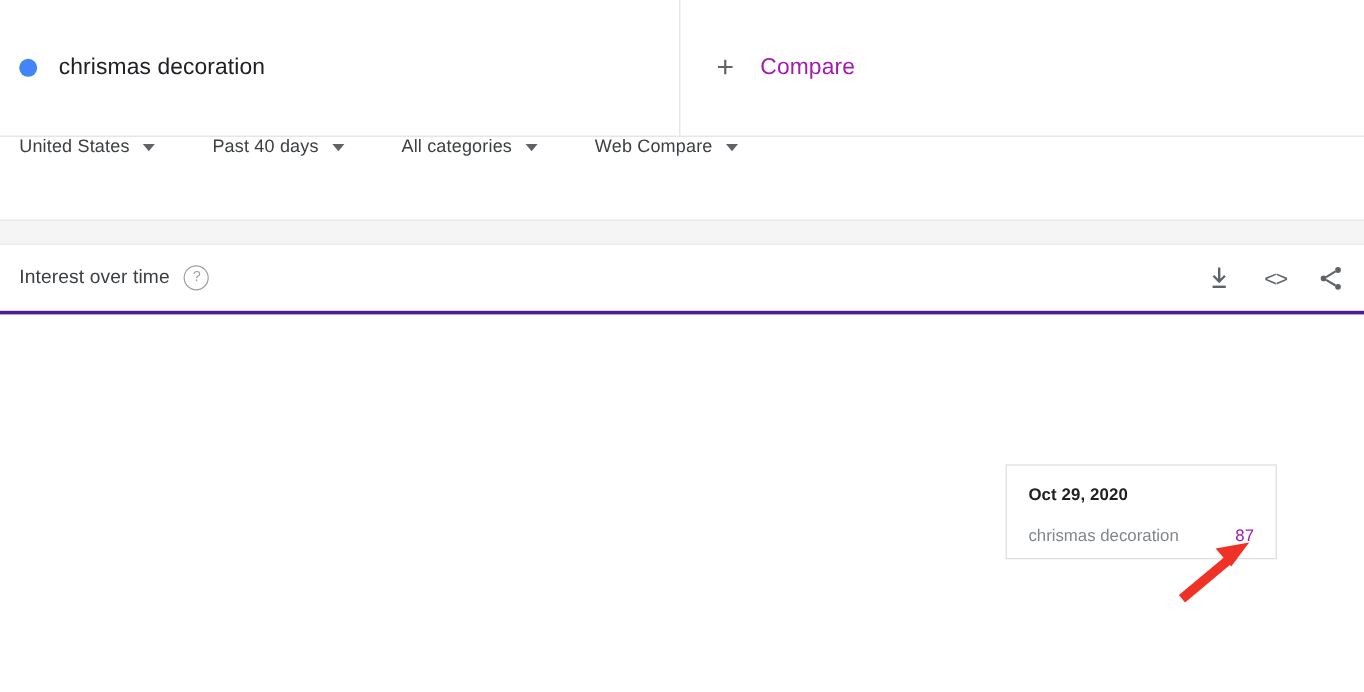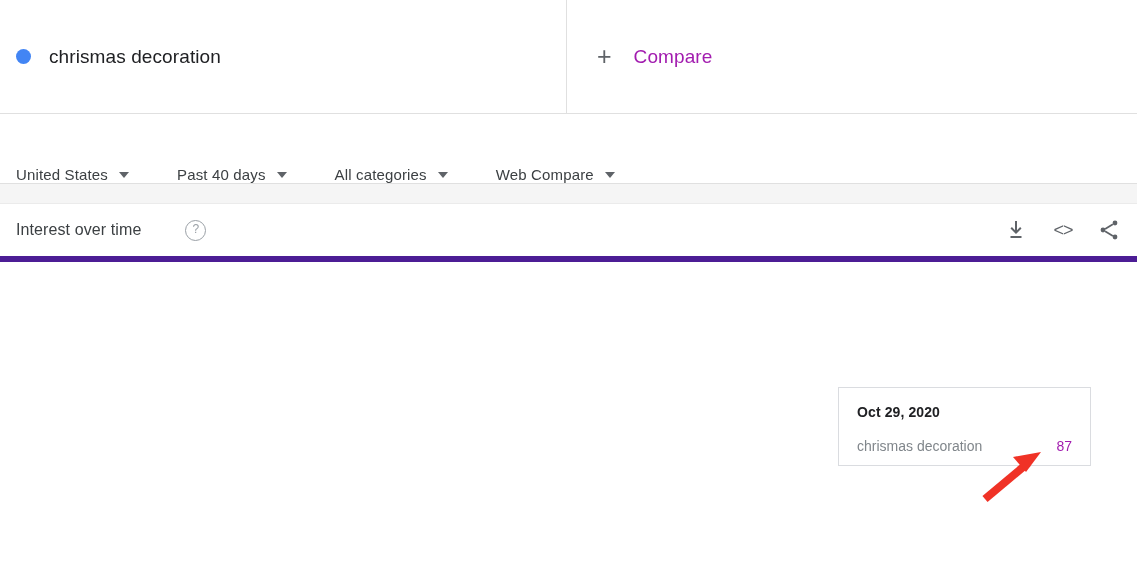--- a/index.html
+++ b/index.html
@@ -69,21 +69,21 @@
   .compare-label {
     font-size: 19px;
     color: #a21caf;
     letter-spacing: .1px;
   }
 
   
   .filter-bar {
     height: 70px;
     display: flex;
-    align-items: flex-end;
+    align-items: flex-start;
     padding-left: 16px;
     border-bottom: 1px solid #e0e0e0;
     box-sizing: border-box;
   }
   .filter {
     display: flex;
     align-items: center;
     margin-right: 48px;
     cursor: pointer;
   }
@@ -109,23 +109,22 @@
     box-sizing: border-box;
   }
 
   
   .card { position: relative; }
   .card-head {
     height: 58px;
     display: flex;
     align-items: center;
     padding: 0 16px;
-    border-bottom: 6px solid #4c1d95;
-    box-sizing: border-box;
-    gap: 32px;
+    border-bottom: 3px solid #4c1d95;
+    box-sizing: border-box;
   }
   .card-title {
     font-size: 16px;
     color: #3c4043;
     letter-spacing: .1px;
   }
   .help-icon {
     width: 19px;
     height: 19px;
     border: 1.5px solid #9aa0a6;
@@ -166,21 +165,21 @@
   .chart-wrap {
     position: relative;
     height: 345px;
   }
   .chart-svg { display: block; }
 
   .tooltip {
     position: absolute;
     left: 838px;
     top: 387px;
-    width: 253px;
+    width: 226px;
     height: 79px;
     background: #fff;
     border: 1px solid #dadce0;
     box-sizing: border-box;
     padding: 16px 18px 0 18px;
   }
   .tt-date {
     font-size: 14px;
     color: #202124;
     font-weight: bold;

